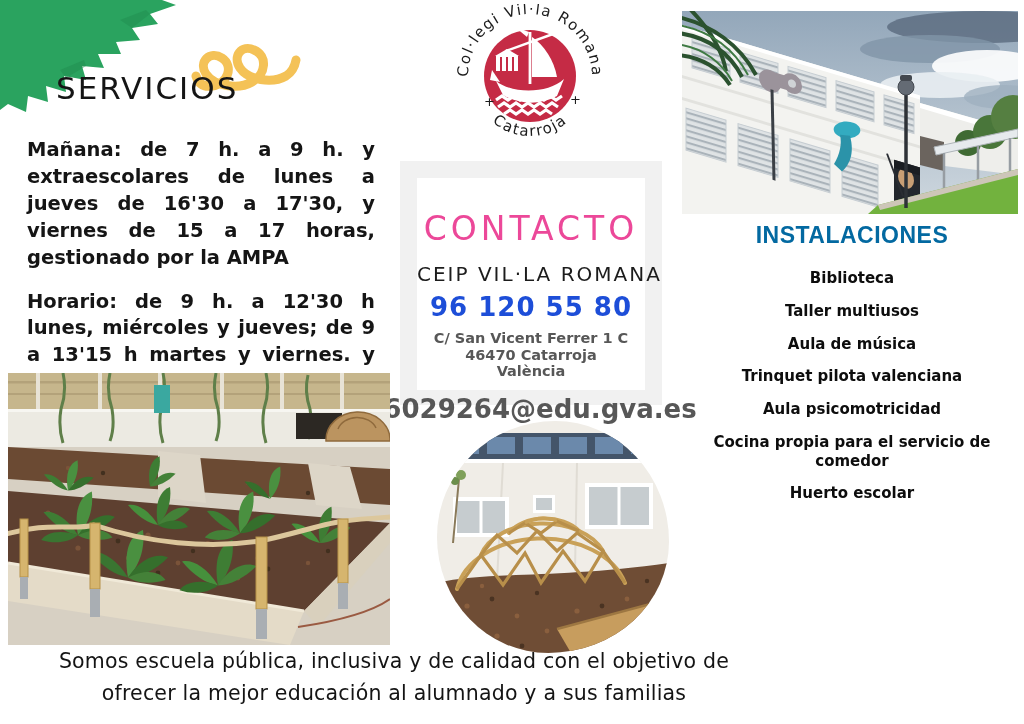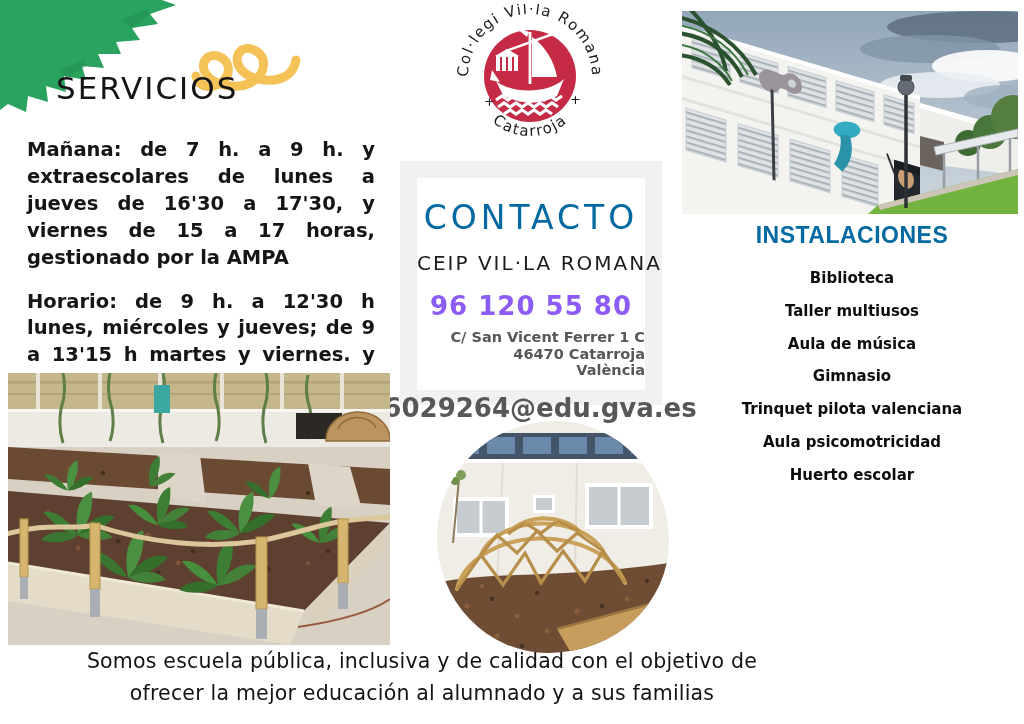--- a/index.html
+++ b/index.html
@@ -25,24 +25,24 @@
 
   
   .contact-frame{
     left:400px;top:161px;width:262px;height:244px;
     background:#f1f1f1;
   }
   .contact-inner{
     position:absolute;left:17px;top:17px;right:17px;bottom:15px;
     background:#ffffff;text-align:center;
   }
-  .contact-title{margin-top:20px;font-size:33px;letter-spacing:4px;color:#0369a1;}
+  .contact-title{margin-top:31px;font-size:33px;letter-spacing:4px;color:#ec4899;}
   .contact-school{margin-top:14px;font-size:20px;letter-spacing:2px;color:#1c1c1c;white-space:nowrap;}
-  .contact-phone{margin-top:16px;font-size:26px;font-weight:bold;color:#8b5cf6;letter-spacing:1px;}
-  .contact-addr{margin-top:8px;font-size:14.5px;font-weight:bold;color:#575757;line-height:1.15;text-align:right;}
+  .contact-phone{margin-top:6px;font-size:26px;font-weight:bold;color:#1d4ed8;letter-spacing:1px;}
+  .contact-addr{margin-top:8px;font-size:14.5px;font-weight:bold;color:#575757;line-height:1.15;}
   .contact-email{
     margin-top:14px;font-size:26px;font-weight:bold;color:#575757;
     white-space:nowrap;position:relative;left:50%;transform:translateX(-50%);
     display:inline-block;
   }
 
   
   .photo-building{left:682px;top:11px;width:336px;height:203px;}
   .facilities{left:680px;top:222px;width:344px;text-align:center;}
   .facilities-title{
@@ -57,21 +57,21 @@
   
   .photo-garden{left:8px;top:373px;width:382px;height:272px;}
   .photo-dome{
     left:437px;top:421px;width:232px;height:232px;
     border-radius:51% 49% 52% 48% / 50% 52% 48% 50%;
     overflow:hidden;
   }
 
   
   .footer{
-    left:68px;top:646px;width:708px;text-align:center;
+    left:40px;top:646px;width:708px;text-align:center;
     font-size:20.5px;color:#141414;line-height:1.55;letter-spacing:0.2px;
   }
 
   svg{display:block;}
 </style>
 </head>
 <body>
 
 <svg class="abs" style="left:0;top:0" width="300" height="125" viewBox="0 0 300 125">
   <path fill="#2aa35f" d="M0 0 L162 0 L176 5 L150 14 L158 24 L132 28 L140 40 L116 42 L121 54 L98 54 L104 68 L82 66 L86 80 L64 76 L66 92 L46 86 L48 102 L28 96 L26 112 L8 104 L0 110 Z"></path>
@@ -237,23 +237,23 @@
       <path d="M0 34 C22 38 40 52 50 70"></path>
   </g>
 </svg>
 
 <div class="abs facilities">
   <div class="facilities-title">INSTALACIONES</div>
   <div class="facilities-list">
       <div>Biblioteca</div>
       <div>Taller multiusos</div>
       <div>Aula de música</div>
-      <div>Gimnasio</div>
       <div>Trinquet pilota valenciana</div>
       <div>Aula psicomotricidad</div>
+      <div>Cocina propia para el servicio de comedor</div>
       <div>Huerto escolar</div>
     </div>
 </div>
 
 <svg class="abs photo-garden" viewBox="0 0 382 272" role="img" aria-label="Huerto escolar con jardineras">
   <rect width="382" height="272" fill="#d7d0c3"></rect>
   <rect width="382" height="36" fill="#c6b68c"></rect>
   <rect y="8" width="382" height="2.5" fill="#b3a27a"></rect>
   <rect y="20" width="382" height="2" fill="#b3a27a"></rect>
   <g fill="#e8e3d6">

